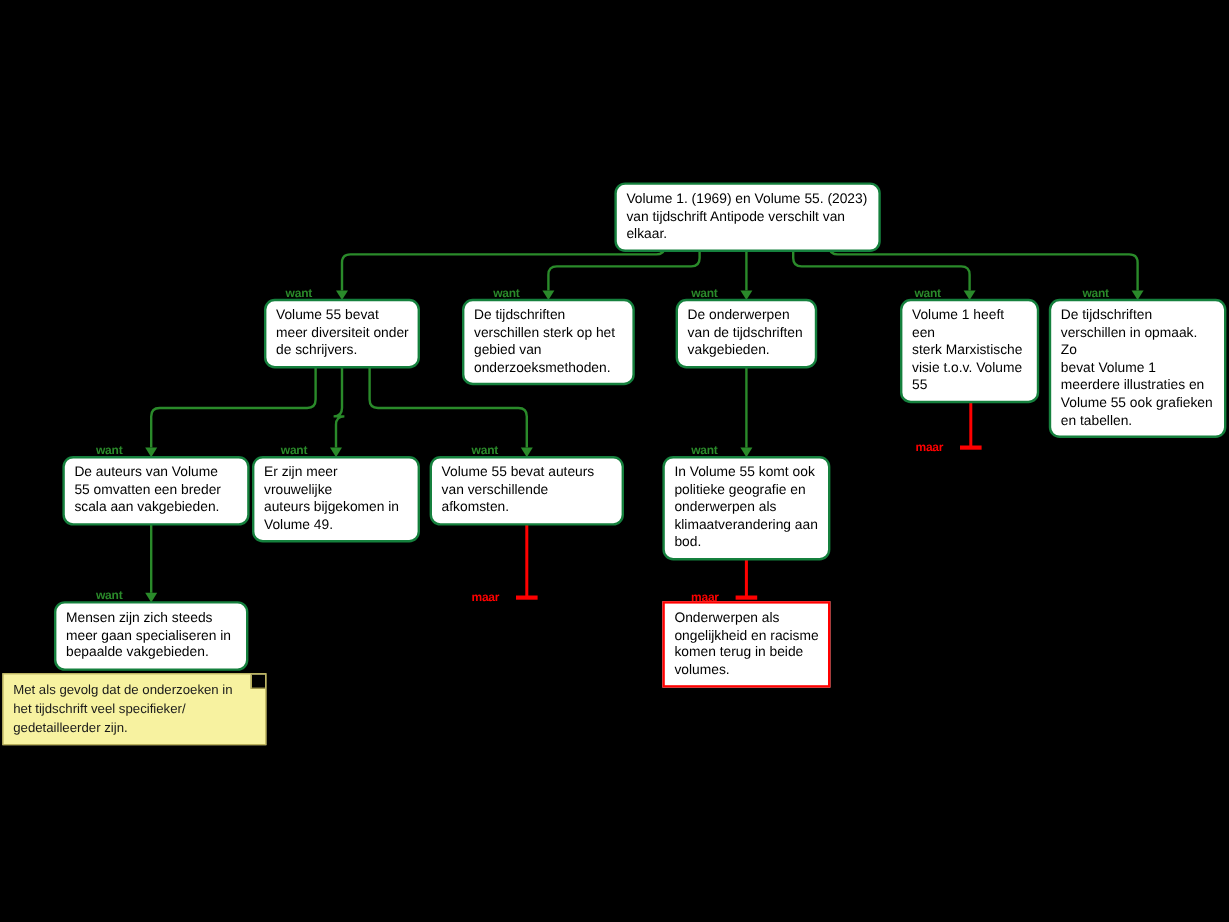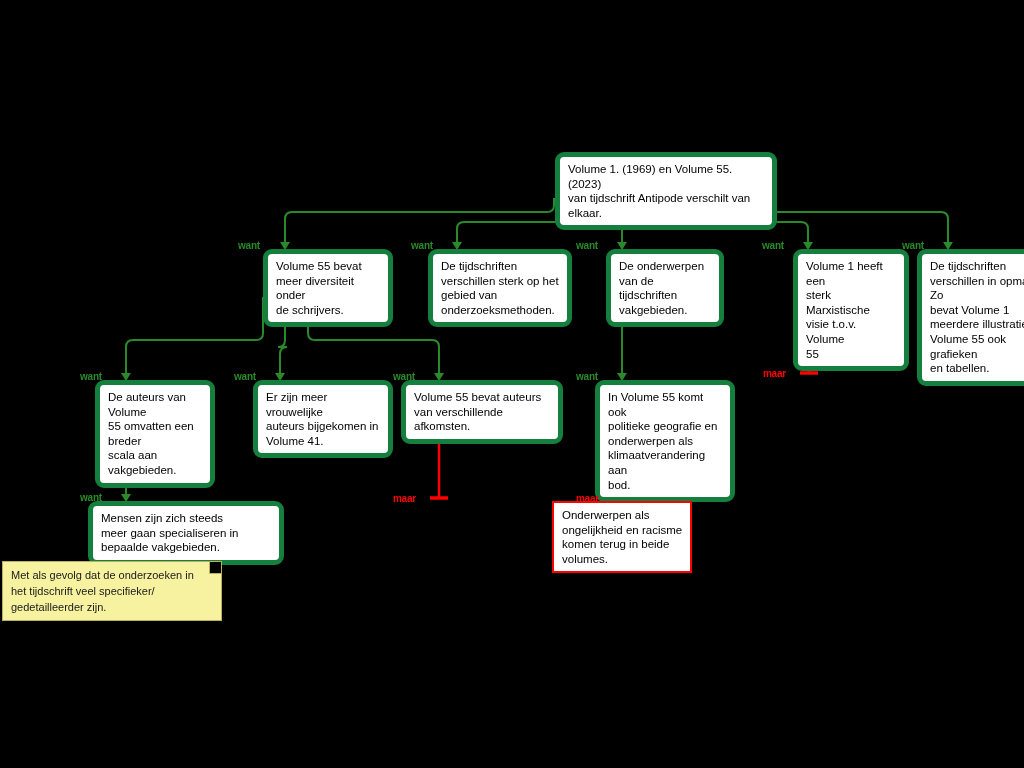--- a/index.html
+++ b/index.html
@@ -28,23 +28,22 @@
     box-sizing: border-box;
     background: #ffffff;
     color: #000000;
     font-size: 11.5px;
     line-height: 14.6px;
     padding: 5px 7px 5px 8px;
     white-space: pre-line;
     overflow: hidden;
   }
   .node.reason {
-    border: 5px solid #15803d;
+    border: 2px solid #15803d;
     border-radius: 9px;
-    margin-left: 43px;
   }
   .node.objection {
     border: 2px solid #ff0000;
     border-radius: 0;
   }
   .node.note {
     background: #f7f2a0;
     border: 1px solid #b9b05a;
     border-radius: 0;
     font-family: Liberation Sans, sans-serif;
@@ -152,35 +151,35 @@
     <div class="node reason" style="left: 750px; top: 249px; width: 116px; min-height: 61px;">Volume 1 heeft een
 sterk Marxistische
 visie t.o.v. Volume
 55</div>
     <div class="node reason" style="left: 874px; top: 249px; width: 148px; min-height: 90px;">De tijdschriften
 verschillen in opmaak. Zo
 bevat Volume 1
 meerdere illustraties en
 Volume 55 ook grafieken
 en tabellen.</div>
-    <div class="node reason" style="left: 52px; top: 380px; width: 120px; min-height: 46px;">De auteurs van Volume
+    <div class="node reason" style="left: 52px; top: 380px; width: 156px; min-height: 46px;">De auteurs van Volume
 55 omvatten een breder
 scala aan vakgebieden.</div>
     <div class="node reason" style="left: 210px; top: 380px; width: 140px; min-height: 46px;">Er zijn meer vrouwelijke
 auteurs bijgekomen in
-Volume 41.</div>
+Volume 49.</div>
     <div class="node reason" style="left: 358px; top: 380px; width: 162px; min-height: 46px;">Volume 55 bevat auteurs
 van verschillende
 afkomsten.</div>
     <div class="node reason" style="left: 552px; top: 380px; width: 140px; min-height: 75px;">In Volume 55 komt ook
 politieke geografie en
 onderwerpen als
 klimaatverandering aan
 bod.</div>
-    <div class="node reason" style="left: 45px; top: 501px; width: 196px; min-height: 46px;">Mensen zijn zich steeds
+    <div class="node reason" style="left: 45px; top: 501px; width: 162px; min-height: 46px;">Mensen zijn zich steeds
 meer gaan specialiseren in
 bepaalde vakgebieden.</div>
     <div class="node objection" style="left: 552px; top: 501px; width: 140px; min-height: 61px;">Onderwerpen als
 ongelijkheid en racisme
 komen terug in beide
 volumes.</div>
     <div class="node note" style="left: 2px; top: 561px; width: 220px; min-height: 57px;">Met als gevolg dat de onderzoeken in
 het tijdschrift veel specifieker/
 gedetailleerder zijn.<span class="note-fold"></span></div>
     <div class="edge-label support" style="left: 262px; top: 245px;">want</div>

